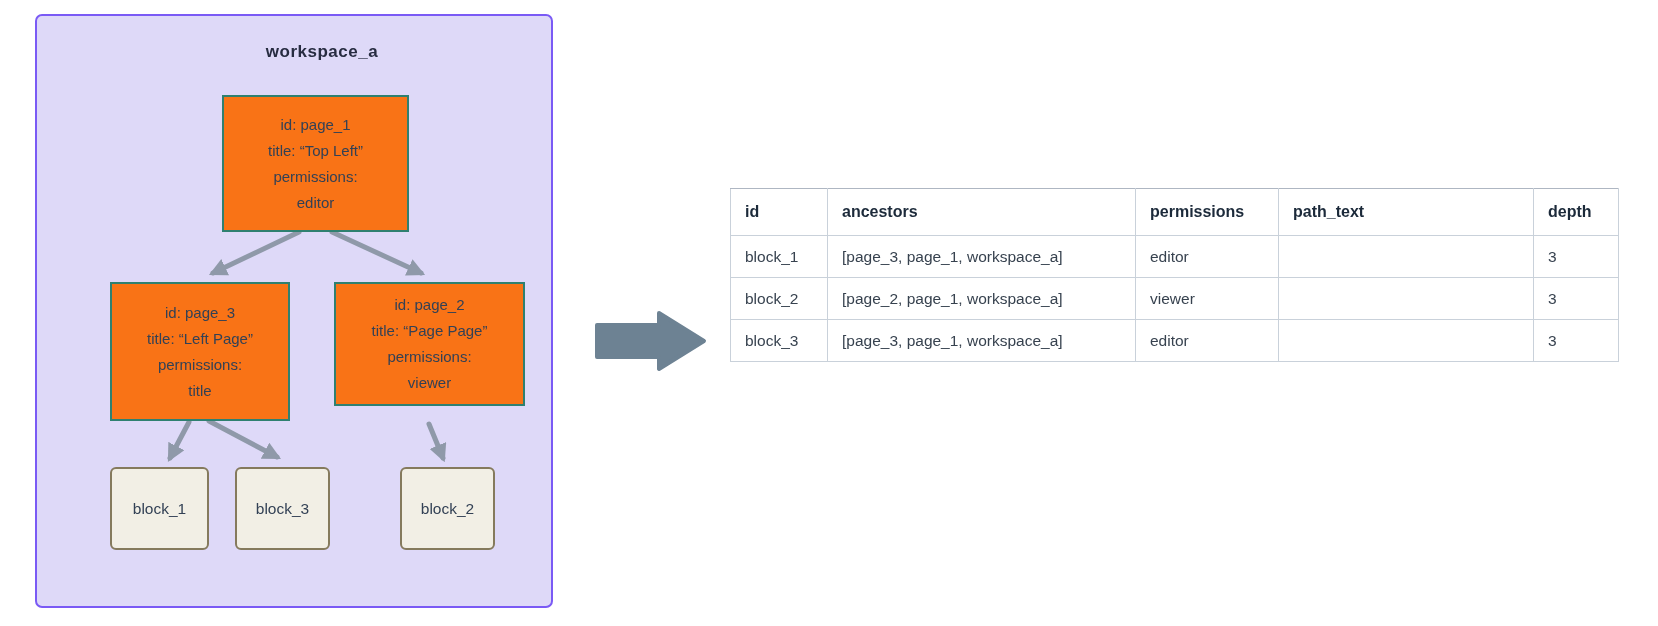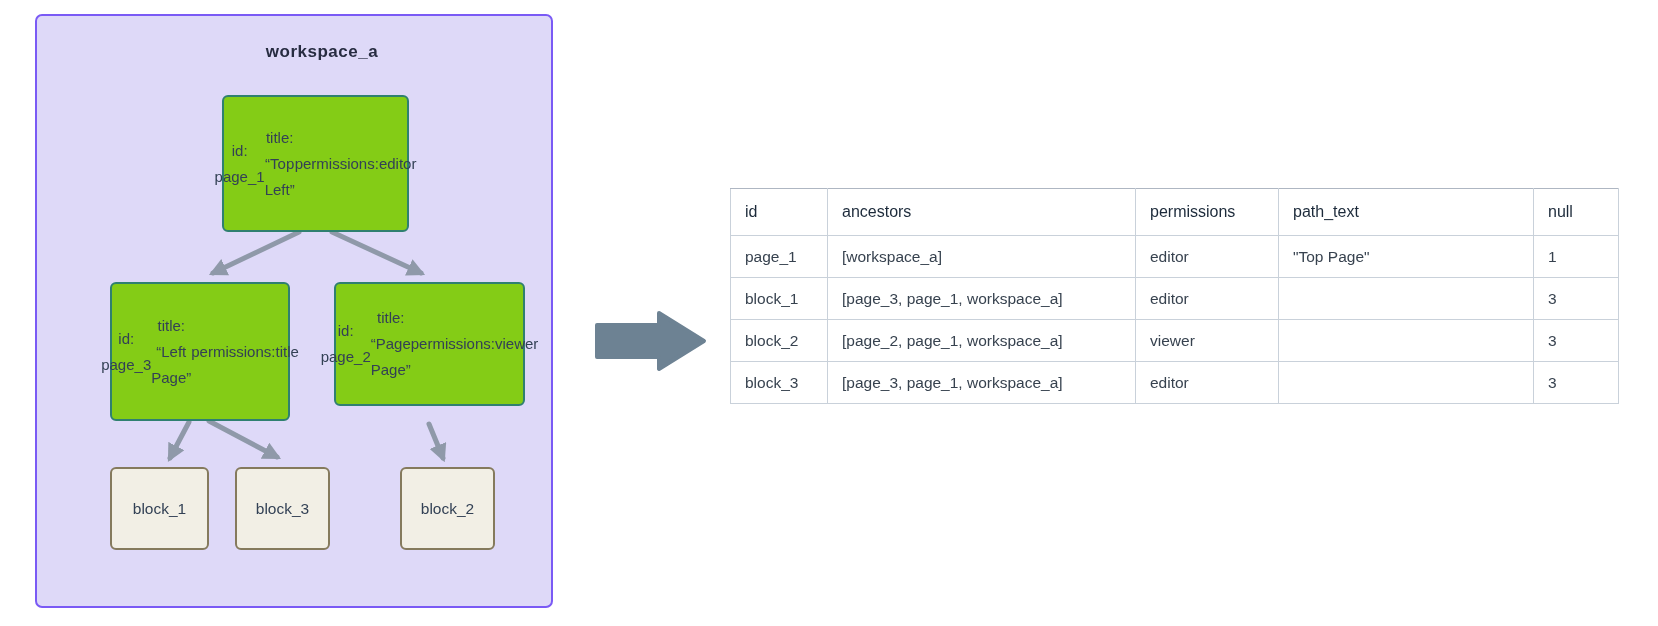--- a/index.html
+++ b/index.html
@@ -17,22 +17,22 @@
   .ws-title {
     position:absolute; left:0; top:26px; width:100%;
     text-align:center; font-weight:bold; font-size:17px; color:#272c41;
     letter-spacing:0.5px;
     margin-left:28px;
   }
   .edges { position:absolute; left:0; top:0; width:100%; height:100%; pointer-events:none; }
 
   .node {
     position:absolute; box-sizing:border-box;
-    background:#84cc16; border:2px solid #2f8070; border-radius:6px;
-    display:flex; flex-direction:row; align-items:center; justify-content:center;
+    background:#f97316; border:2px solid #2f8070; border-radius:0;
+    display:flex; flex-direction:column; align-items:center; justify-content:center;
     font-size:15px; line-height:26px; color:#334155; text-align:center;
   }
   .node-page1 { left:185px; top:79px;  width:187px; height:137px; }
   .node-page3 { left:73px;  top:266px; width:180px; height:139px; }
   .node-page2 { left:297px; top:266px; width:191px; height:124px; }
 
   .block {
     position:absolute; box-sizing:border-box;
     background:#f2efe5; border:2px solid #857a5d; border-radius:6px;
     display:flex; align-items:center; justify-content:center;
@@ -49,21 +49,21 @@
   .result-table {
     position:absolute; left:730px; top:188px; width:888px;
     border-collapse:collapse; table-layout:fixed; background:#ffffff;
     font-size:15.5px; color:#37424f;
   }
   .result-table th, .result-table td {
     border:1px solid #c9d1da; text-align:left; vertical-align:middle;
     padding:0 0 0 14px; overflow:hidden; white-space:nowrap;
   }
   .result-table thead th {
-    font-weight:normal; font-size:16px; color:#1c2a3a; height:46px;
+    font-weight:bold; font-size:16px; color:#1c2a3a; height:46px;
     border-top-color:#aeb6c2;
   }
   .result-table tbody td { height:41px; }
   .col-id { width:97px; } .col-anc { width:308px; } .col-perm { width:143px; }
   .col-path { width:255px; } .col-depth { width:85px; }
 </style>
 </head>
 <body>
 
 <div class="canvas">
@@ -129,31 +129,24 @@
         <col class="col-perm">
         <col class="col-path">
         <col class="col-depth">
     </colgroup>
     <thead>
       <tr>
         <th>id</th>
         <th>ancestors</th>
         <th>permissions</th>
         <th>path_text</th>
-        <th>null</th>
+        <th>depth</th>
       </tr>
     </thead>
     <tbody>
-      <tr>
-        <td>page_1</td>
-        <td>[workspace_a]</td>
-        <td>editor</td>
-        <td>"Top Page"</td>
-        <td>1</td>
-      </tr>
       <tr>
         <td>block_1</td>
         <td>[page_3, page_1, workspace_a]</td>
         <td>editor</td>
         <td></td>
         <td>3</td>
       </tr>
       <tr>
         <td>block_2</td>
         <td>[page_2, page_1, workspace_a]</td>

